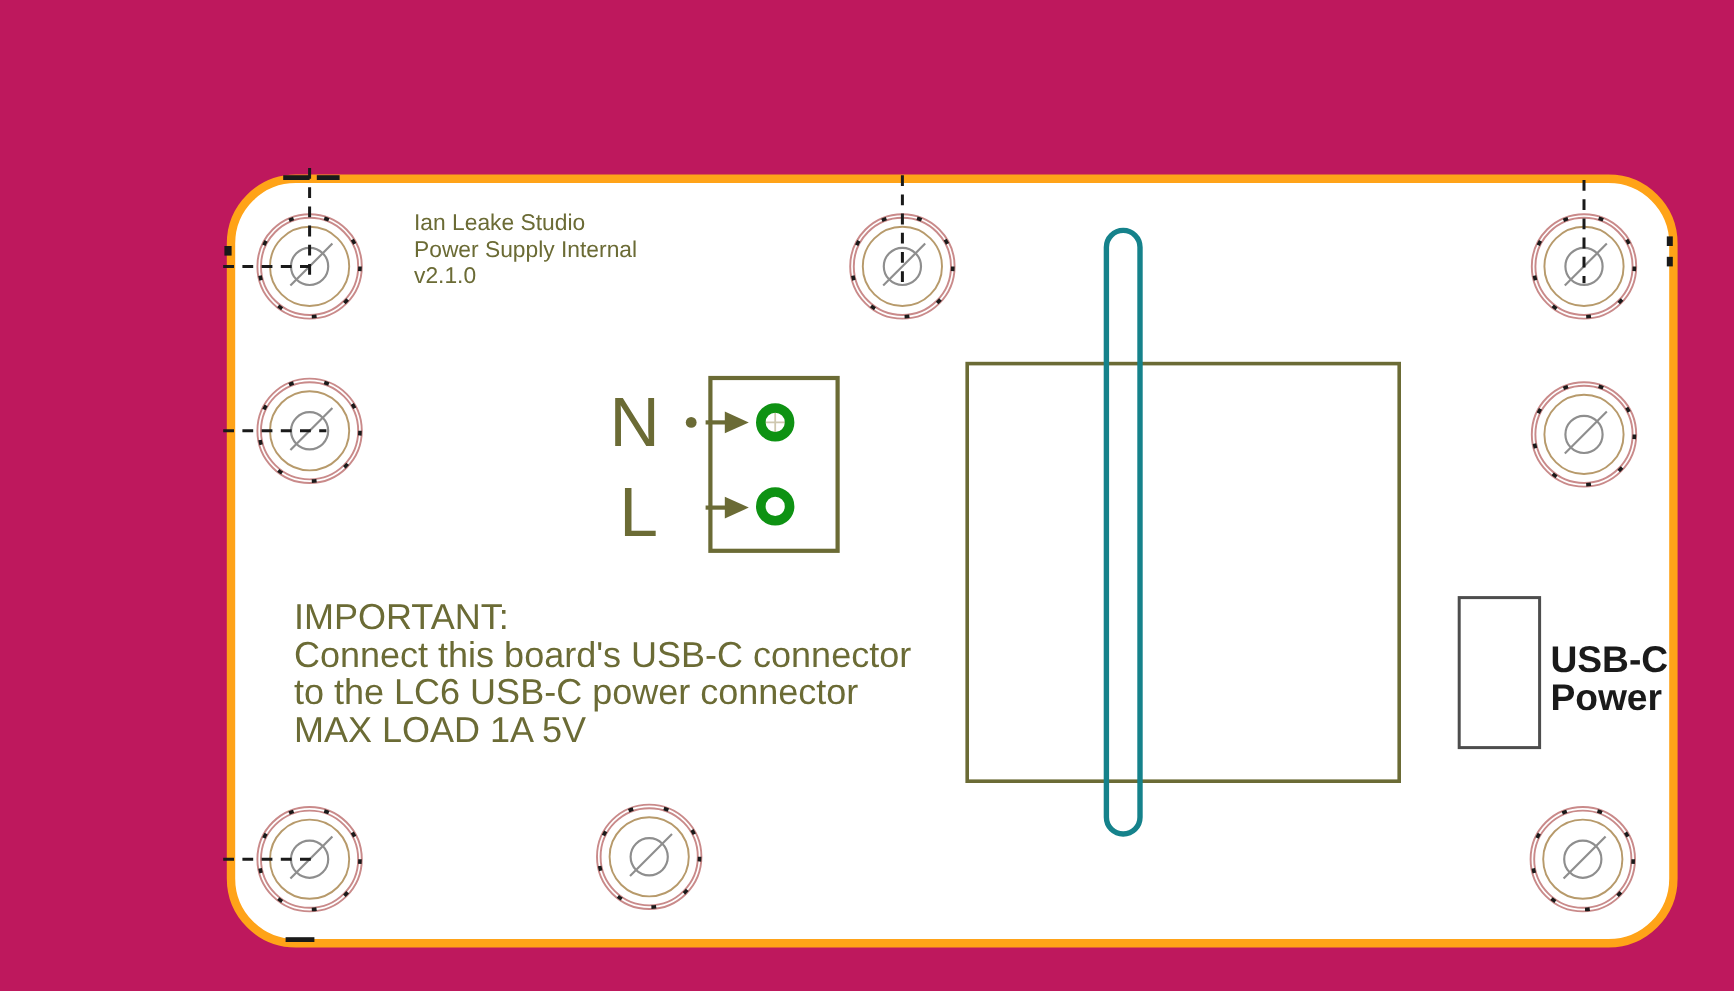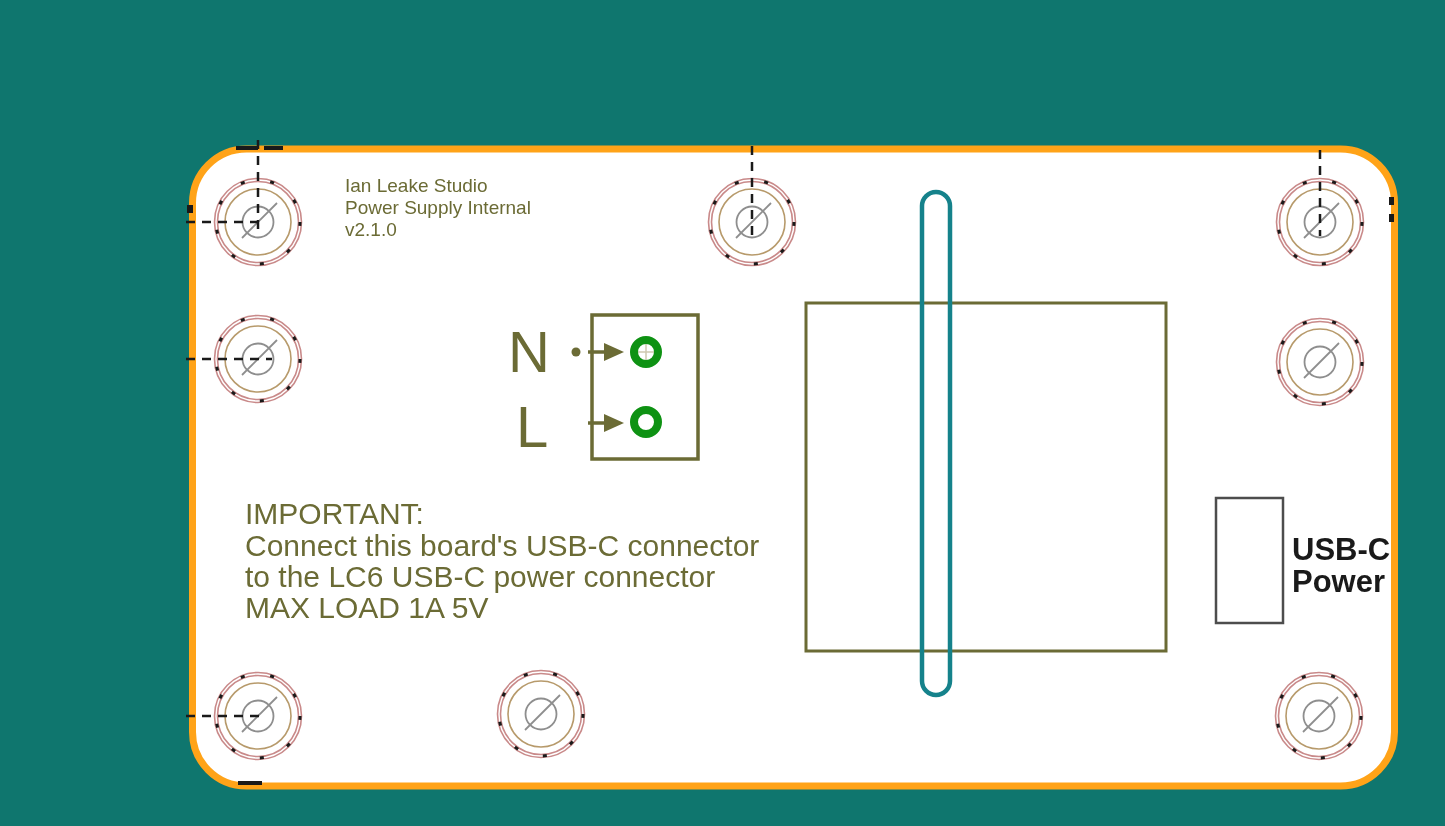--- a/index.html
+++ b/index.html
@@ -1,16 +1,16 @@
 <!DOCTYPE html>
 <html><head>
 <meta charset="utf-8">
 <style>
   html,body{margin:0;padding:0;background:#000;}
-  .stage{position:relative;width:1445px;height:826px;background:#0f766e;overflow:hidden;
+  .stage{position:relative;width:1445px;height:826px;background:#be185d;overflow:hidden;
          font-family:"Liberation Sans",sans-serif;}
   svg{display:block;}
   
   .board-edge{fill:#FFFFFF;stroke:#FFA318;stroke-width:7;}
   .silk{stroke:#6B6B35;fill:none;}
   .silk-fill{fill:#6B6B35;}
   .silk-text{fill:#6B6B35;font-family:"Liberation Sans",sans-serif;}
   .title-text{font-size:19px;}
   .note-text{font-size:30px;}
   .pin-text{font-size:58px;}

